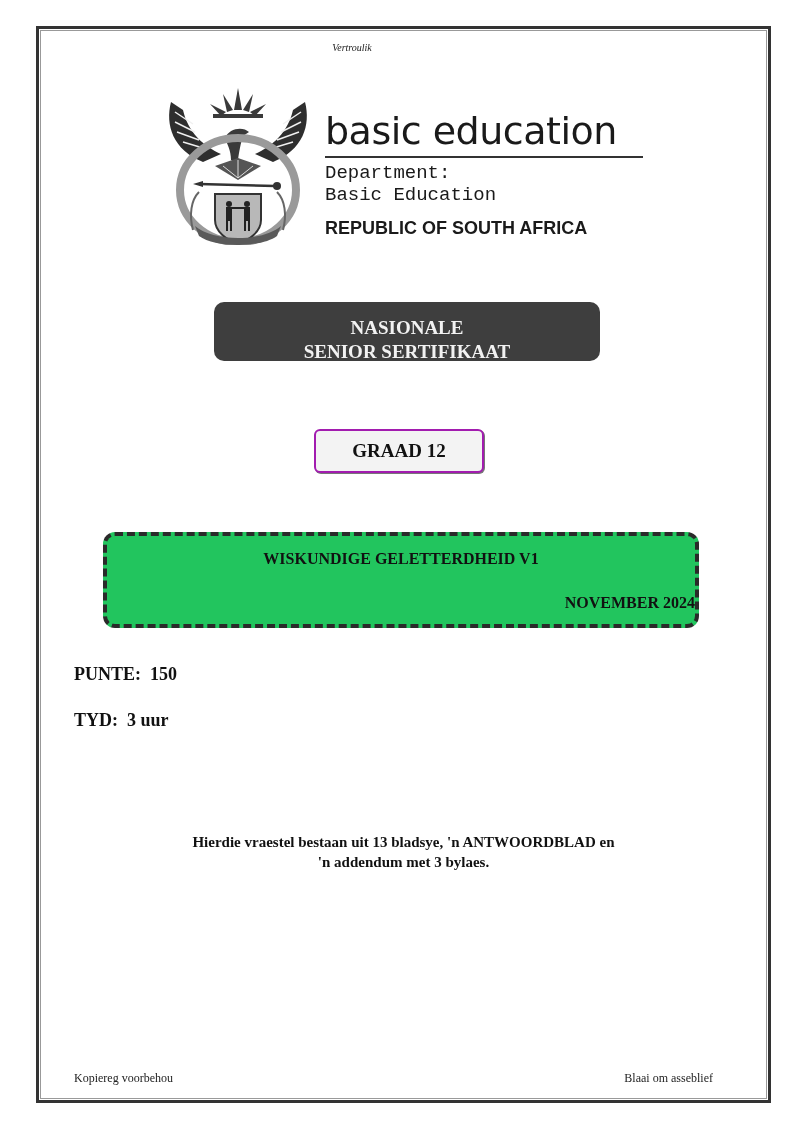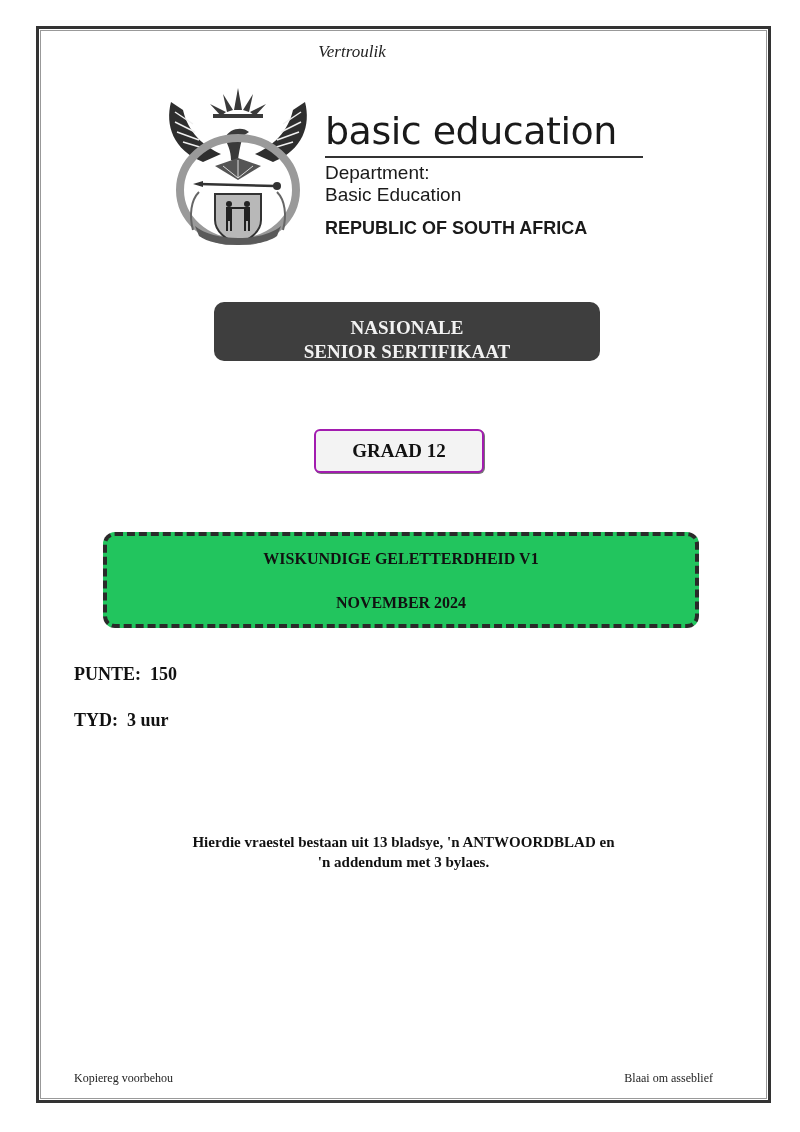--- a/index.html
+++ b/index.html
@@ -21,21 +21,21 @@
       position: absolute;
       left: 1px; top: 1px; right: 1px; bottom: 1px;
       border: 1px solid #999;
     }
 
     .confidential {
       position: absolute;
       left: 0; width: 704px; top: 42px;
       text-align: center;
       font-style: italic;
-      font-size: 17px;
+      font-size: 10px;
       color: #222;
     }
 
     .emblem {
       position: absolute;
       left: 163px; top: 80px;
       width: 150px; height: 165px;
     }
 
     .brand-title {
@@ -50,21 +50,21 @@
     }
     .brand-rule {
       position: absolute;
       left: 325px; top: 156px;
       width: 318px; height: 2px;
       background: #333;
     }
     .brand-dept {
       position: absolute;
       left: 325px; top: 162px;
-      font-family: Liberation Sans, sans-serif;
+      font-family: Liberation Mono, monospace;
       font-size: 19px;
       line-height: 22px;
       color: #1a1a1a;
     }
     .brand-country {
       position: absolute;
       left: 325px; top: 216px;
       font-family: "Liberation Sans", sans-serif;
       font-size: 18px;
       font-weight: bold;
@@ -105,21 +105,21 @@
       left: 103px; top: 532px;
       width: 596px; height: 96px;
       border: 4px dashed #2a2a2a;
       border-radius: 12px;
       background: #22c55e;
       text-align: center;
       font-weight: bold;
       font-size: 16px;
     }
     .subject-title { position: absolute; left: 0; right: 0; top: 14px; }
-    .subject-date { position: absolute; left: 0; right: 0; top: 58px; }
+    .subject-date { position: absolute; left: 0; right: 0; top: 58px; text-align: right; }
 
     .meta {
       position: absolute;
       left: 74px;
       font-weight: bold;
       font-size: 18px;
     }
     .meta-marks { top: 664px; }
     .meta-time { top: 702px; margin-top: 8px; }
 

